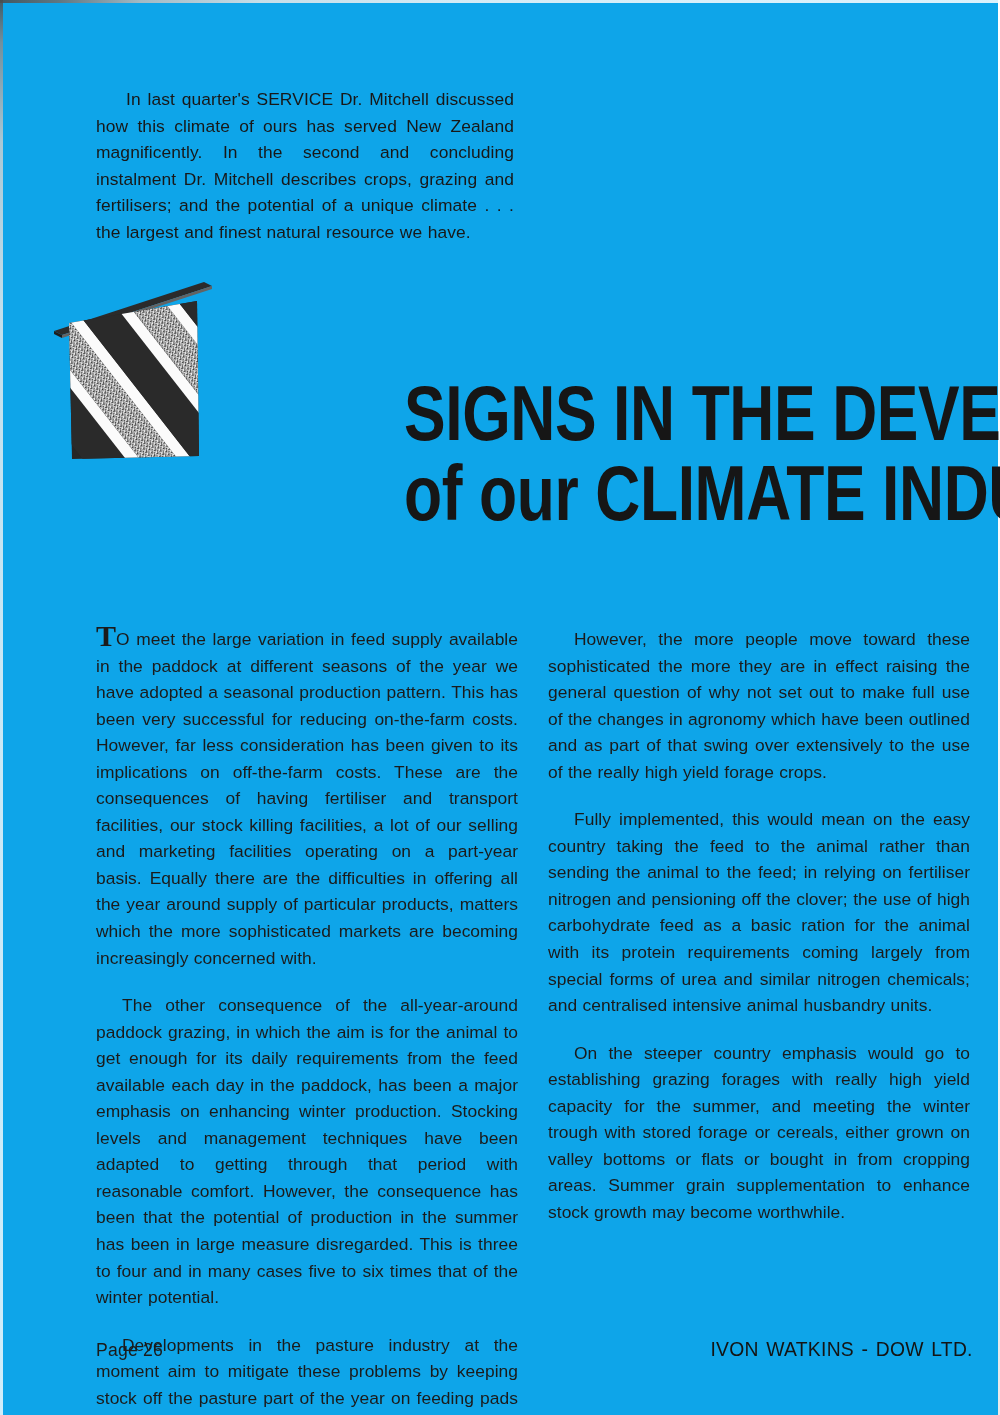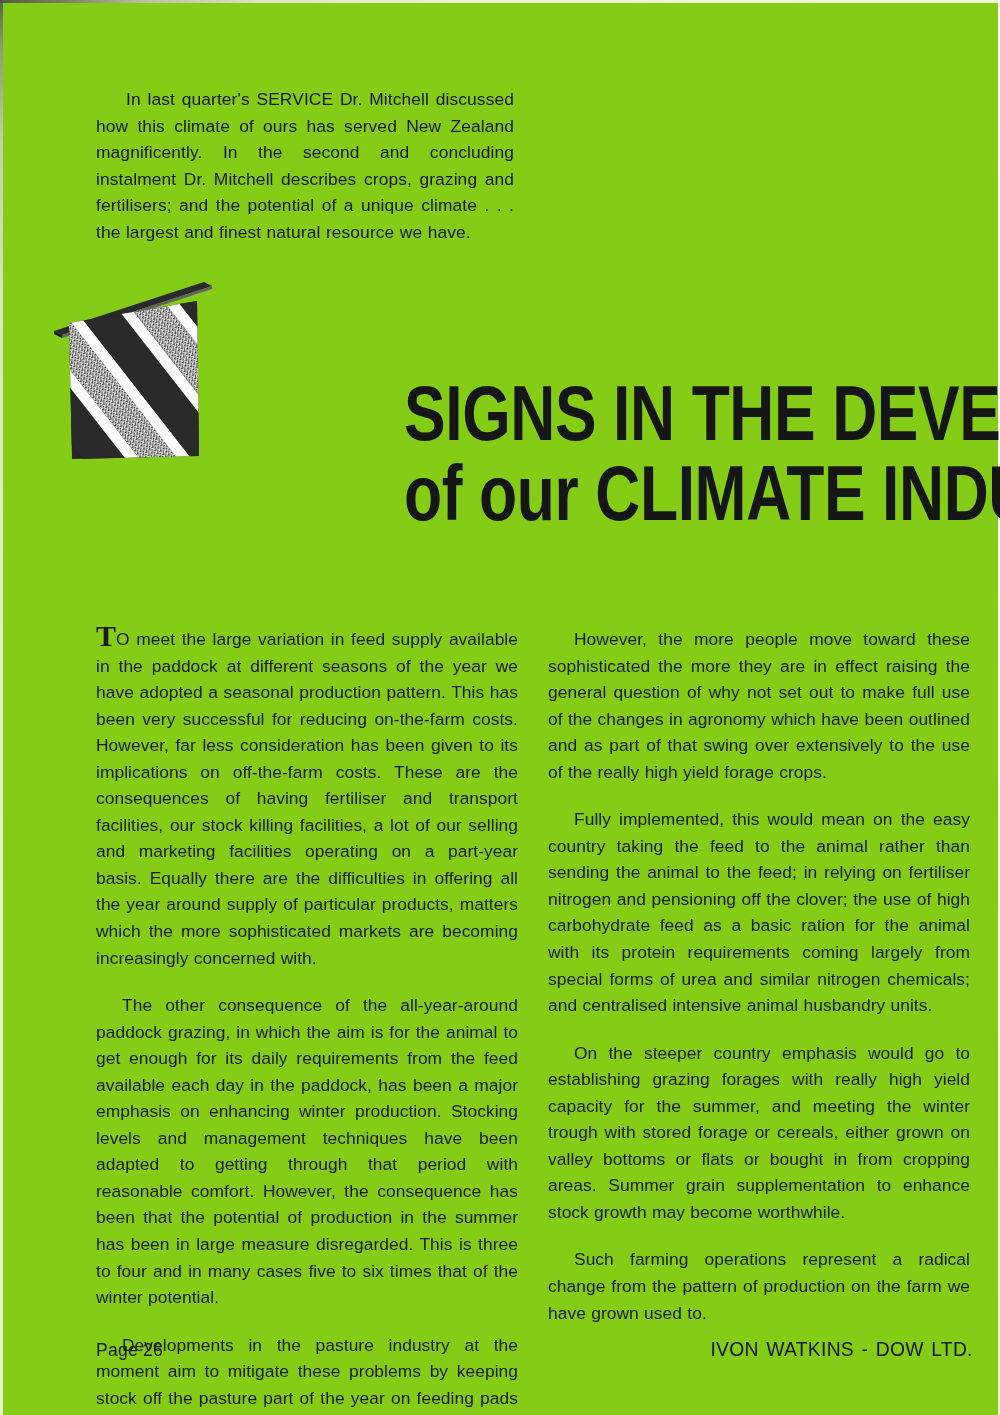--- a/index.html
+++ b/index.html
@@ -5,21 +5,21 @@
   html, body {
     margin: 0;
     padding: 0;
     background: #ffffff;
   }
 
   .page {
     position: relative;
     width: 1000px;
     height: 1415px;
-    background: #84cc16;
+    background: #0ea5e9;
     overflow: hidden;
     font-family: "Liberation Sans", sans-serif;
     color: #1a1a1a;
   }
 
   
   .scan-edge-top {
     position: absolute;
     top: 0; left: 0;
     width: 1000px; height: 3px;
@@ -218,21 +218,20 @@
   <div class="col col-left">
     <p class="first-par"><span class="dropcap">T</span><span>O</span><span> meet the large variation in feed supply available in the paddock at different seasons of the year we have adopted a seasonal production pattern.  This has been very successful for reducing on-the-farm costs.  However, far less consideration has been given to its implications on off-the-farm costs.  These are the consequences of having fertiliser and transport facilities, our stock killing facilities, a lot of our selling and marketing facilities operating on a part-year basis.  Equally there are the difficulties in offering all the year around supply of particular products, matters which the more sophisticated markets are becoming increasingly concerned with.</span></p>
     <p><span class="indent"></span><span>The other consequence of the all-year-around paddock grazing, in which the aim is for the animal to get enough for its daily requirements from the feed available each day in the paddock, has been a major emphasis on enhancing winter production.  Stocking levels and management techniques have been adapted to getting through that period with reasonable comfort.  However, the consequence has been that the potential of production in the summer has been in large measure disregarded.  This is three to four and in many cases five to six times that of the winter potential.</span></p>
     <p><span class="indent"></span><span>Developments in the pasture industry at the moment aim to mitigate these problems by keeping stock off the pasture part of the year on feeding pads or in wintering houses,</span></p>
   </div>
 
   <div class="col col-right">
     <p><span class="indent"></span><span>However, the more people move toward these sophisticated the more they are in effect raising the general question of why not set out to make full use of the changes in agronomy which have been outlined and as part of that swing over extensively to the use of the really high yield forage crops.</span></p>
     <p><span class="indent"></span><span>Fully implemented, this would mean on the easy country taking the feed to the animal rather than sending the animal to the feed; in relying on fertiliser nitrogen and pensioning off the clover; the use of high carbohydrate feed as a basic ration for the animal with its protein requirements coming largely from special forms of urea and similar nitrogen chemicals; and centralised intensive animal husbandry units.</span></p>
     <p><span class="indent"></span><span>On the steeper country emphasis would go to establishing grazing forages with really high yield capacity for the summer, and meeting the winter trough with stored forage or cereals, either grown on valley bottoms or flats or bought in from cropping areas.  Summer grain supplementation to enhance stock growth may become  worthwhile.</span></p>
-    <p><span class="indent"></span><span>Such farming operations represent a radical change from the pattern of production on the farm we have grown used to.</span></p>
   </div>
 
   <div class="footer">
     <span class="footer-page">Page 26</span>
     <span class="footer-company">IVON  WATKINS - DOW  LTD.</span>
   </div>
 
 </div>
 
 </body></html>

